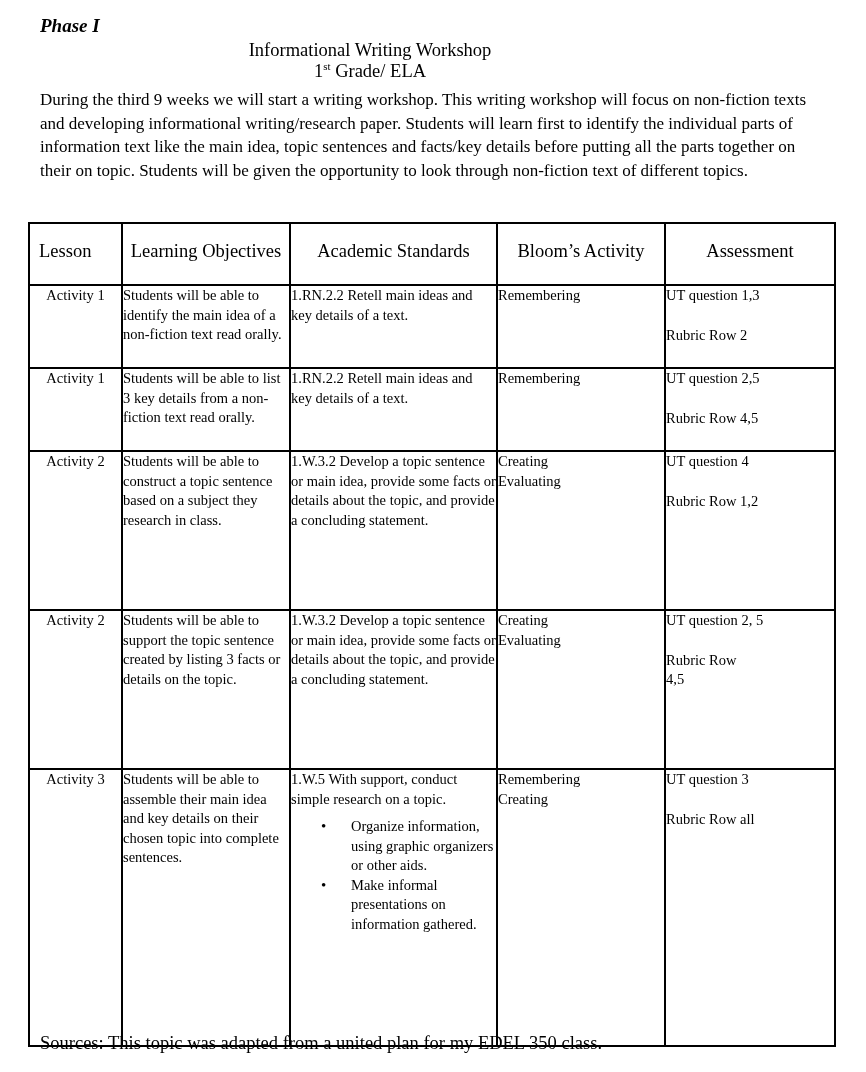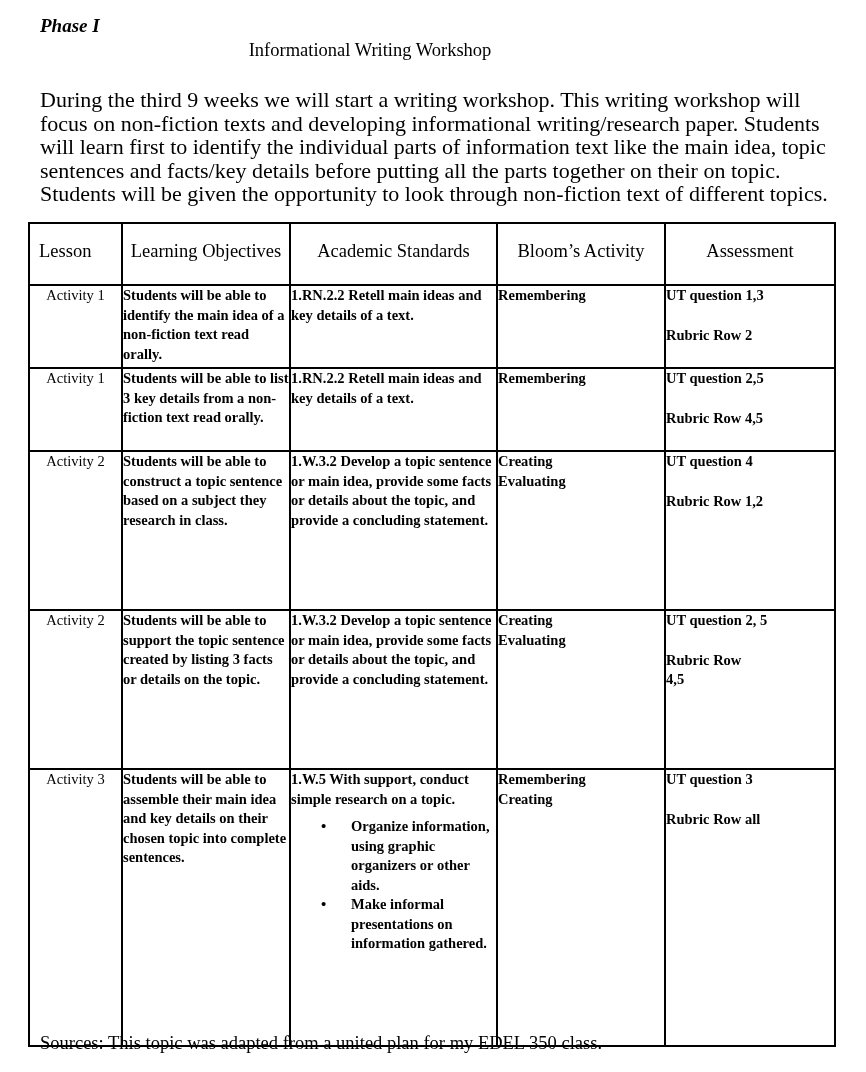--- a/index.html
+++ b/index.html
@@ -11,39 +11,39 @@
       position: absolute; left: 40px; top: 15px;
       font-size: 19px; font-weight: bold; font-style: italic;
     }
     .title {
       position: absolute; left: 0; width: 740px; text-align: center; top: 40px;
       font-size: 18.5px; line-height: 21px;
     }
     .title sup { font-size: 11px; line-height: 0; }
     .intro {
       position: absolute; left: 40px; top: 88px; width: 790px;
-      font-size: 22px; line-height: 23.5px;
+      font-size: 17px; line-height: 23.5px;
     }
     table.plan {
       position: absolute; left: 28px; top: 222px;
       width: 806px; border-collapse: collapse; table-layout: fixed;
     }
     table.plan th, table.plan td {
       border: 2px solid #000; vertical-align: top; padding: 0;
     }
     table.plan th {
       font-weight: normal; font-size: 18.5px; line-height: 22px; text-align: center;
       padding-top: 16px; height: 44px;
     }
     table.plan th.lesson-h { text-align: left; padding-left: 9px; }
     table.plan td {
       font-size: 14.5px; line-height: 19.5px;
     }
     td.lesson { text-align: center; }
-    td.obj, td.std, td.bloom, td.assess { padding-left: 8px; padding-right: 4px; font-weight: bold; }
+    td.obj, td.std, td.bloom, td.assess { padding-left: 8px; padding-right: 4px; }
     td.assess .gap { display: block; height: 20px; }
     ul.bullets {
       list-style: none; margin: 8px 0 0 0; padding: 0 0 0 30px;
     }
     ul.bullets li { position: relative; padding-left: 30px; }
     ul.bullets li .bullet {
       position: absolute; left: 0; top: 0; width: 30px; font-size: 15px;
     }
     tr.r1 td { height: 81px; }
     tr.r2 td { height: 81px; }
@@ -55,20 +55,21 @@
       font-size: 18.5px; line-height: 22px;
     }
   </style>
 </head>
 <body>
 
 <div class="phase">Phase I</div>
 
 <div class="title">
   <div>Informational Writing Workshop</div>
+  <div><span>1</span><sup>st</sup><span> Grade/ ELA</span></div>
 </div>
 
 <div class="intro">During the third 9 weeks we will start a writing workshop.  This writing workshop will focus on non-fiction texts and developing informational writing/research paper.  Students will learn first to identify the individual parts of information text like the main idea, topic sentences and facts/key details before putting all the parts together on their on topic.  Students will be given the opportunity to look through non-fiction text of different topics.</div>
 
 <table class="plan">
   <colgroup>
     <col style="width:93px">
     <col style="width:168px">
     <col style="width:207px">
     <col style="width:168px">

